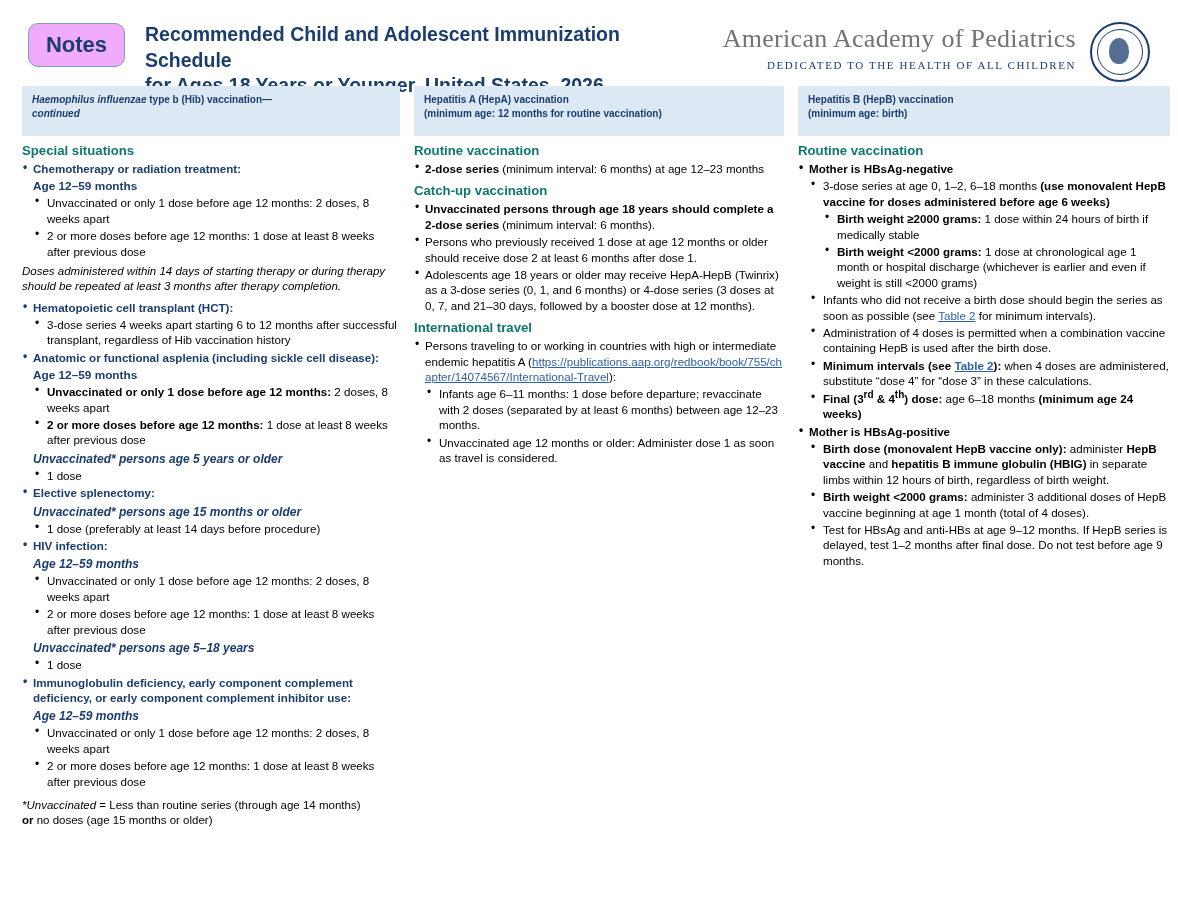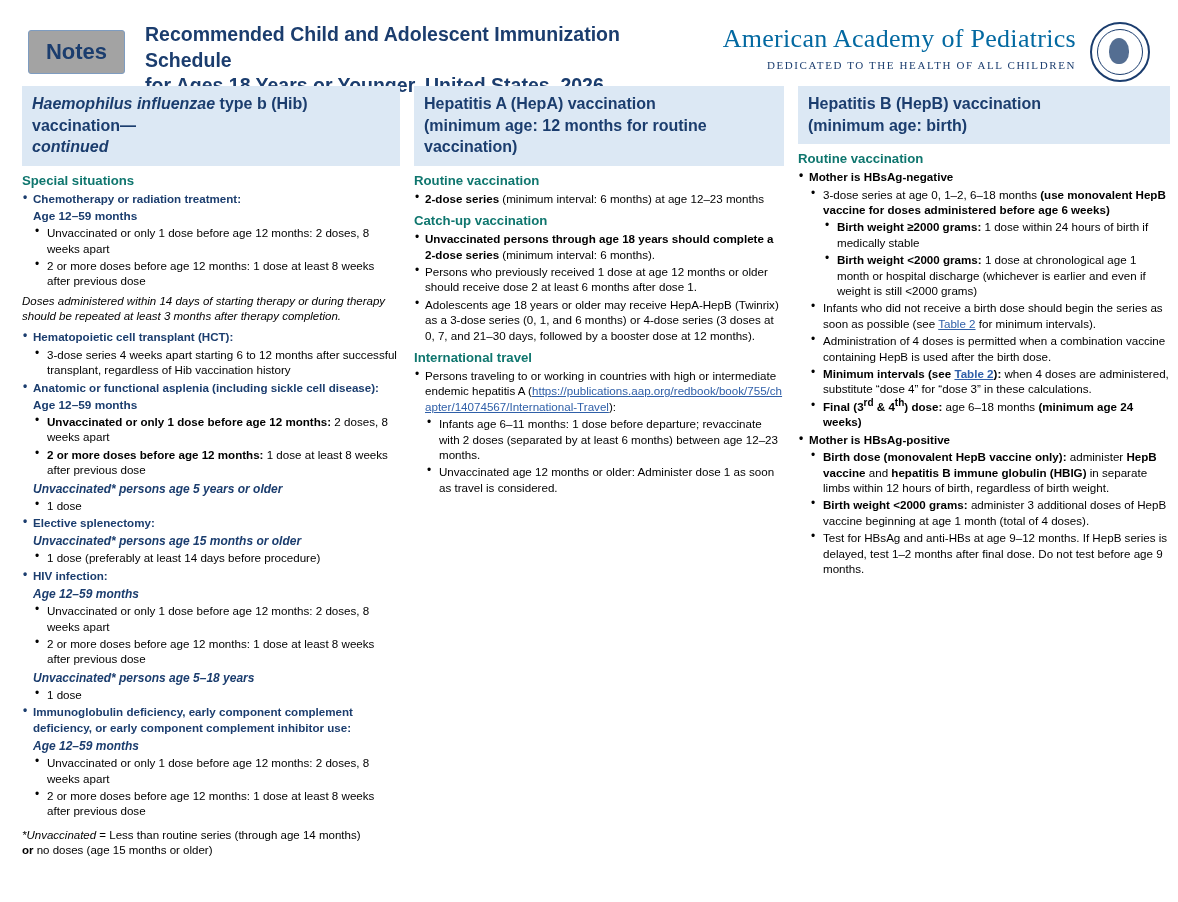--- a/index.html
+++ b/index.html
@@ -26,31 +26,31 @@
   .header {
     display: flex;
     align-items: flex-start;
     padding: 22px 28px 0 28px;
     height: 72px;
     box-sizing: border-box;
   }
   .notes-badge {
     width: 95px;
     height: 42px;
-    background: #a3a3a3;
+    background: #f0abfc;
     border: 1px solid #7e9cc0;
-    border-radius: 3px;
+    border-radius: 10px;
     display: flex;
     align-items: center;
     justify-content: center;
     color: #1b3d6e;
     font-size: 22px;
     font-weight: bold;
     flex: 0 0 auto;
-    margin-top: 8px;
+    margin-top: 1px;
   }
   .header-title {
     margin-left: 20px;
     color: #1b3d6e;
     font-size: 19.5px;
     font-weight: bold;
     line-height: 1.32;
     flex: 0 0 auto;
     width: 560px;
   }
@@ -60,21 +60,21 @@
     align-items: flex-start;
     gap: 14px;
   }
   .brand-text {
     text-align: right;
     padding-top: 2px;
   }
   .brand-name {
     font-family: "Liberation Serif", serif;
     font-size: 26px;
-    color: #0369a1;
+    color: #737373;
     letter-spacing: 0.3px;
     white-space: nowrap;
   }
   .brand-tag {
     font-family: "Liberation Serif", serif;
     font-size: 11px;
     color: #1b3d6e;
     letter-spacing: 1.6px;
     margin-top: 5px;
     white-space: nowrap;
@@ -114,24 +114,24 @@
   .col {
     width: 378px;
     flex: 0 0 378px;
   }
   .col-2 { width: 370px; flex: 0 0 370px; }
   .col-3 { width: 372px; flex: 0 0 372px; }
 
   .section-head {
     background: #dce8f4;
     color: #1b3d6e;
-    font-size: 16px;
+    font-size: 10px;
     font-weight: bold;
     line-height: 1.35;
-    padding: 7px 10px 8px 10px;
+    padding: 7px 10px 16px 10px;
     box-sizing: border-box;
     margin-bottom: 7px;
   }
   .section-head .ital { font-style: italic; }
 
   .subhead {
     color: #0f766e;
     font-weight: bold;
     font-size: 13.2px;
     margin: 7px 0 3px 0;

